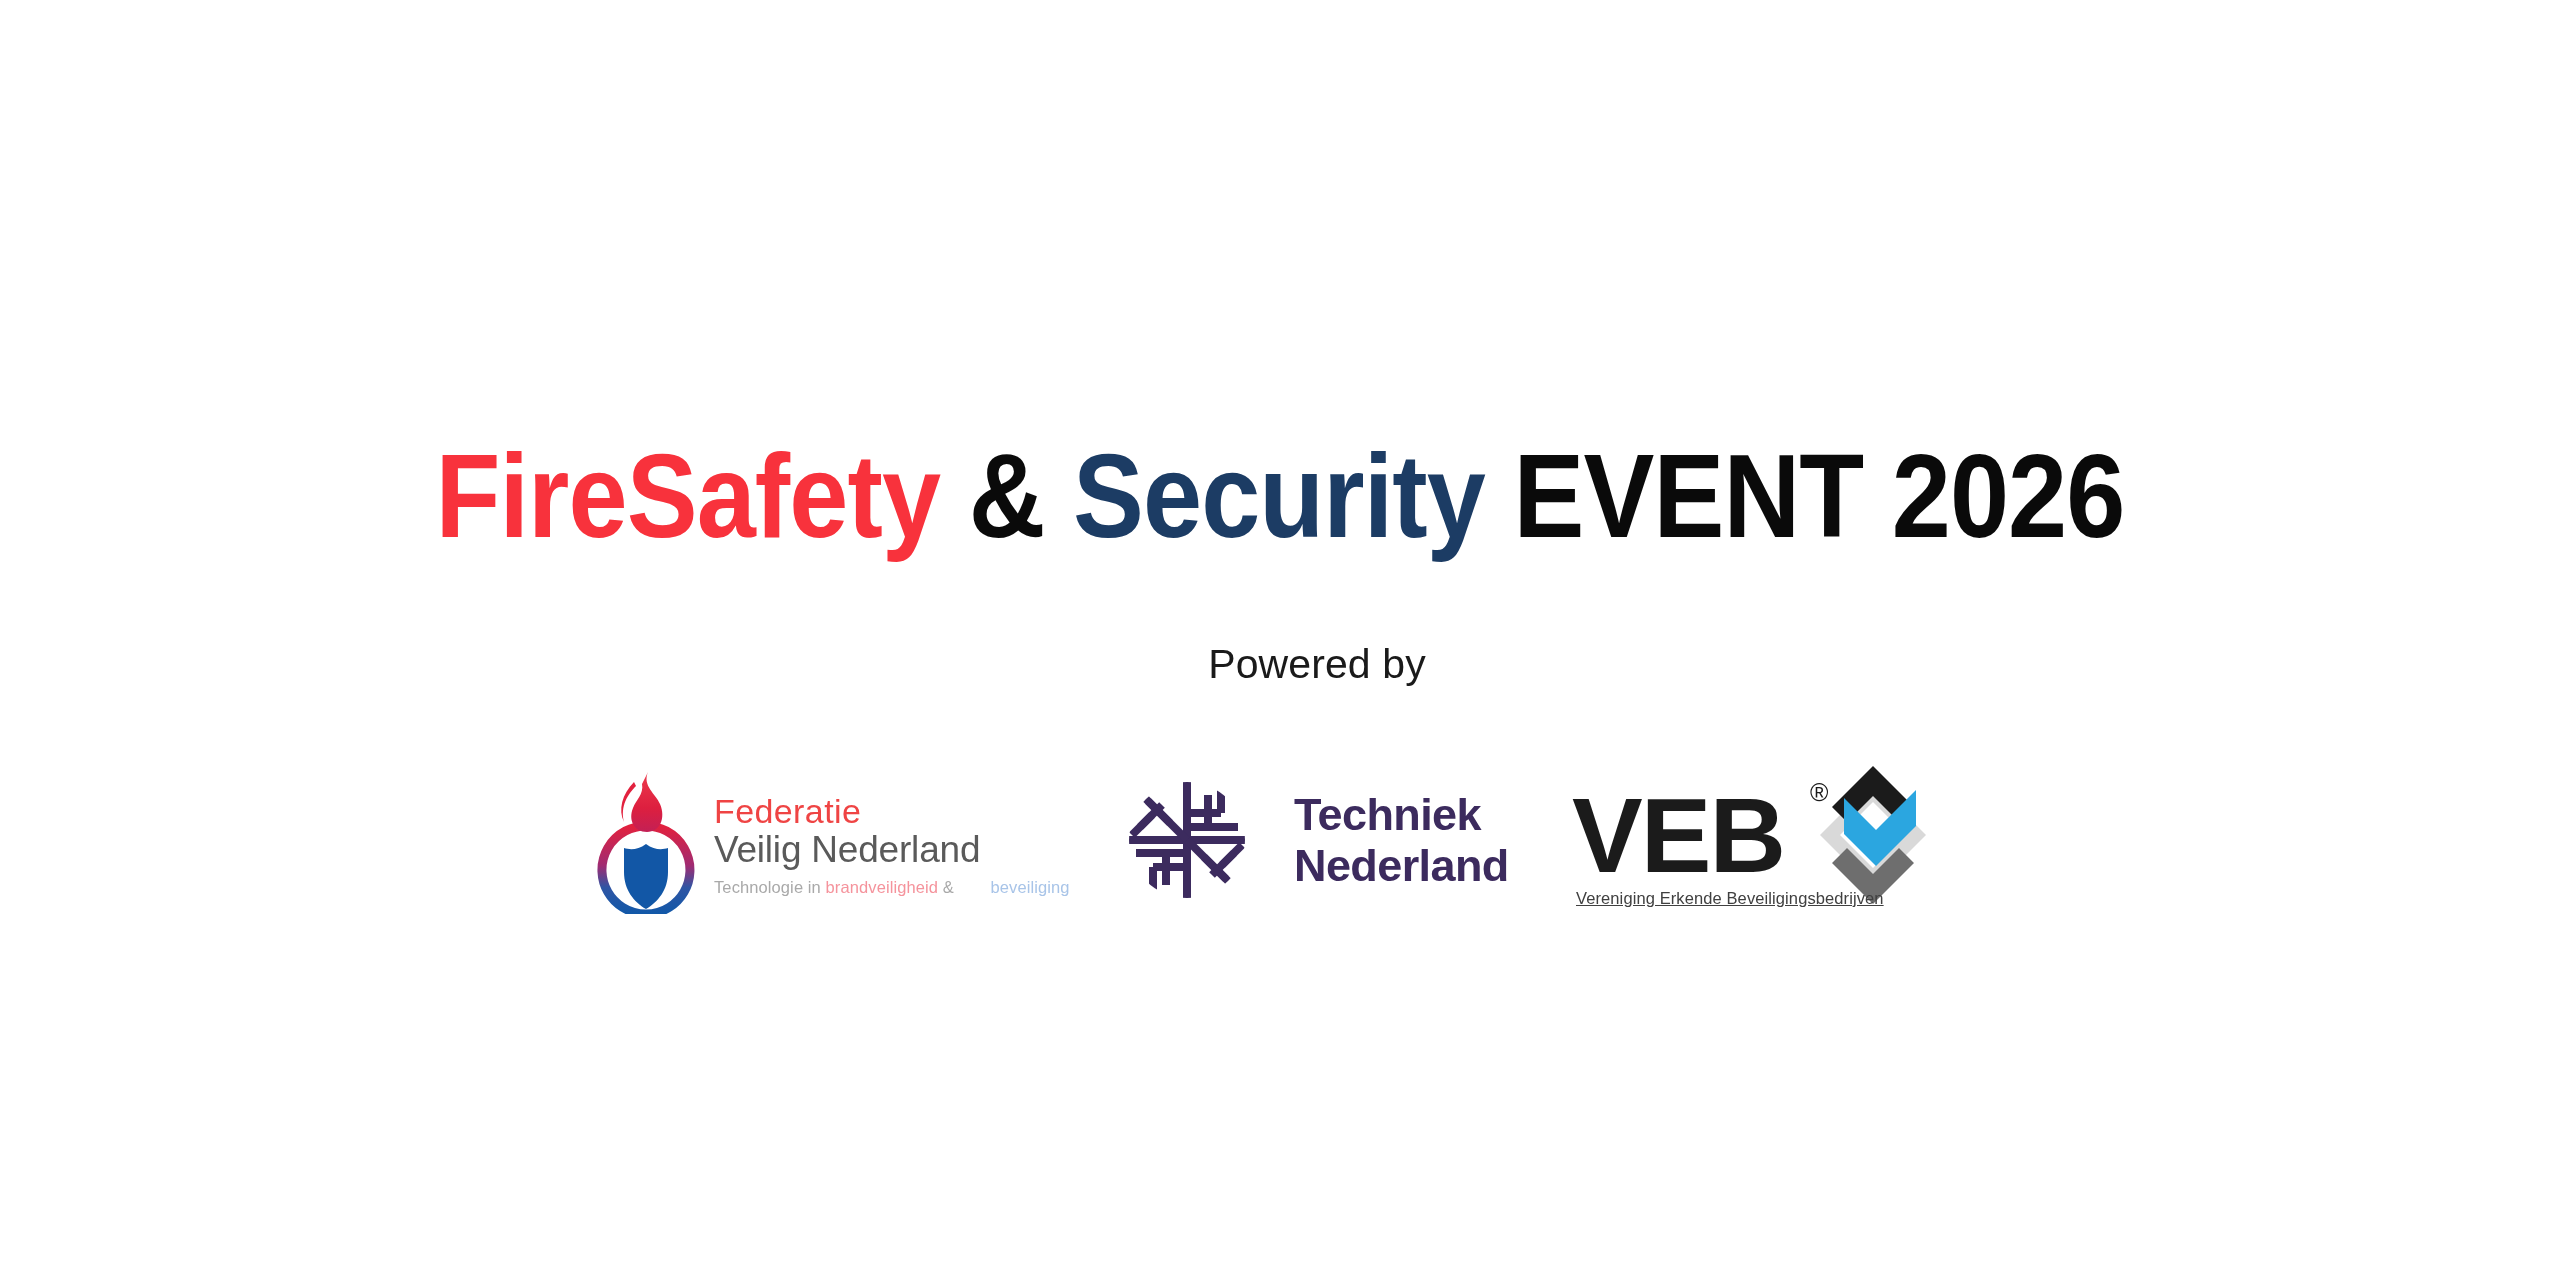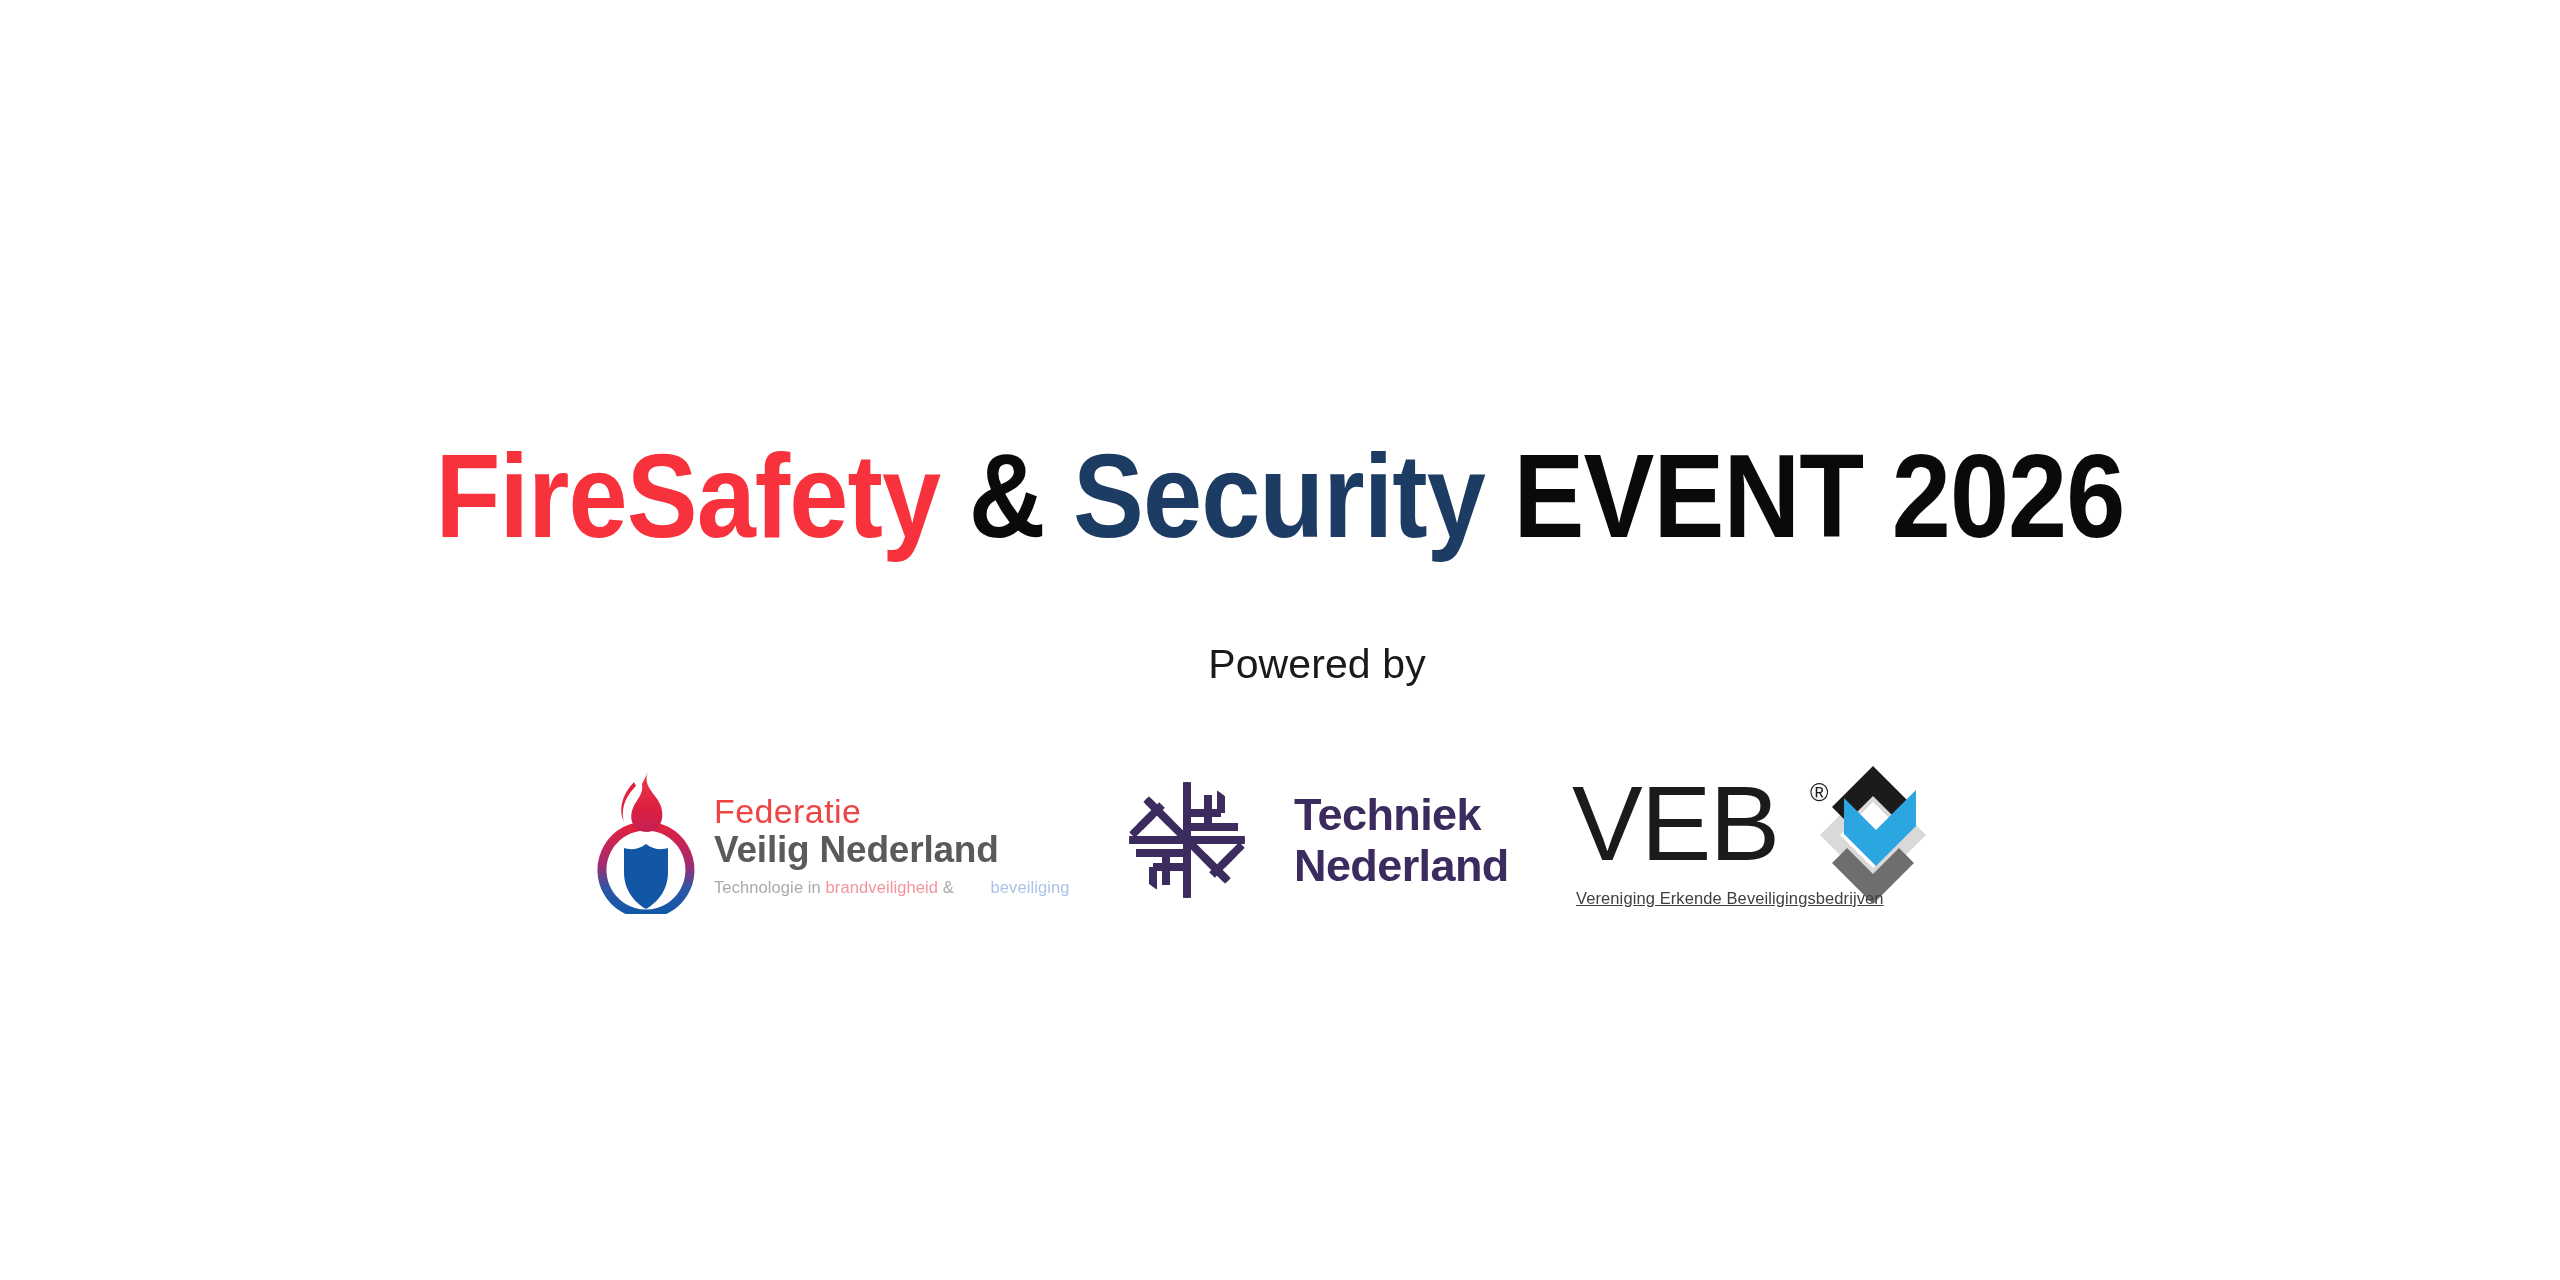--- a/index.html
+++ b/index.html
@@ -86,21 +86,21 @@
     font-size: 34px;
     line-height: 38px;
     color: #ef4444;
     font-weight: 300;
     letter-spacing: 0.4px;
   }
   .fvn-line2 {
     font-size: 37px;
     line-height: 42px;
     color: #5a5a5a;
-    font-weight: bold;
+    font-weight: normal;
     letter-spacing: -0.2px;
     margin-top: -1px;
   }
   .fvn-tag {
     font-size: 16.5px;
     line-height: 20px;
     margin-top: 6px;
     text-align: right;
     white-space: nowrap;
     letter-spacing: 0.1px;
@@ -120,23 +120,23 @@
     line-height: 51px;
     letter-spacing: -0.6px;
   }
 
   
   .logo-veb { width: 400px; height: 160px; }
   .veb-inner { position: relative; width: 400px; height: 160px; }
   .veb-word {
     position: absolute;
     left: 2px;
-    top: 7px;
+    top: 19px;
     font-family: "Liberation Sans Narrow", "Liberation Sans", sans-serif;
-    font-weight: normal;
+    font-weight: bold;
     font-size: 106px;
     line-height: 112px;
     color: #1B1B1B;
     letter-spacing: -2px;
   }
   .veb-reg {
     position: absolute;
     left: 240px;
     top: 20px;
     font-size: 25px;

